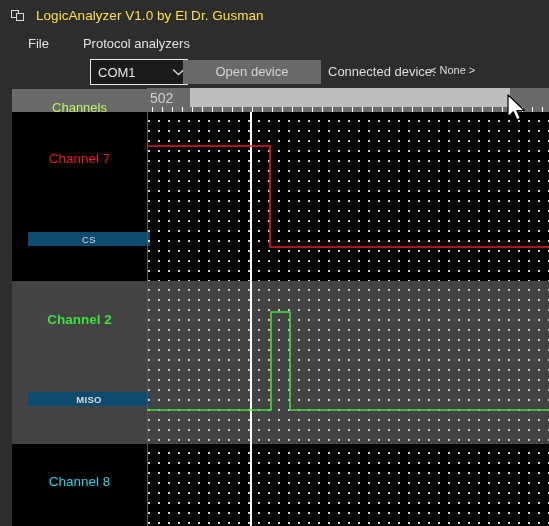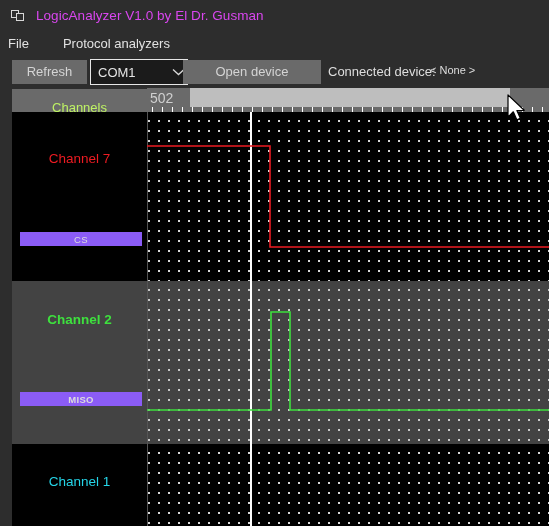--- a/index.html
+++ b/index.html
@@ -47,42 +47,42 @@
   }
   .titlebar-icon .sq2 {
     position: absolute;
     left: 5px; top: 6px;
     width: 8px; height: 8px;
     border: 1px solid #d8d8d8;
     box-sizing: border-box;
     background: #2d2d2d;
   }
   .titlebar-title {
-    color: #d946ef;
+    color: #fde047;
     font-size: 13.5px;
     letter-spacing: 0.05px;
     white-space: nowrap;
   }
 
   
   .menubar {
     position: absolute;
     left: 0; top: 30px;
     width: 549px; height: 26px;
     background: #2d2d2d;
     display: flex;
     align-items: center;
   }
   .menu-item {
     color: #e2e2e2;
     font-size: 13px;
     padding: 3px 7px;
     white-space: nowrap;
   }
-  .menu-item.first { margin-left: 1px; }
+  .menu-item.first { margin-left: 21px; }
   .menu-item + .menu-item { margin-left: 20px; }
 
   
   .toolbar {
     position: absolute;
     left: 0; top: 56px;
     width: 549px; height: 32px;
     background: #2d2d2d;
   }
   .btn {
@@ -211,24 +211,24 @@
   .chan-name {
     position: absolute;
     left: 0;
     width: 135px;
     text-align: center;
     font-size: 13.5px;
     white-space: nowrap;
   }
   .chan-tag {
     position: absolute;
-    left: 8px;
+    left: 16px;
     width: 122px;
     height: 14px;
-    background: #8b5cf6;
+    background: #0c4a6e;
     color: #dcdcdc;
     font-size: 9.5px;
     display: flex;
     align-items: center;
     justify-content: center;
     letter-spacing: 0.3px;
   }
 
   .chan-plot {
     position: absolute;
@@ -276,21 +276,20 @@
     <div class="titlebar-title">LogicAnalyzer V1.0 by El Dr. Gusman</div>
   </div>
 
   <div class="menubar">
     <div class="menu-item first">File</div>
     <div class="menu-item">Protocol analyzers</div>
   </div>
 
   <div class="toolbar"></div>
 
-  <button class="btn" id="refresh-btn">Refresh</button>
 
   <div class="combo">
     <div class="combo-value">COM1</div>
     <div class="combo-arrow">
       <svg width="13" height="8" viewBox="0 0 13 8">
         <path d="M1 1.5 L6.5 6.5 L12 1.5" stroke="#d9d9d9" stroke-width="1.3" fill="none"></path>
       </svg>
     </div>
   </div>
 
@@ -372,21 +371,21 @@
           <div class="grid-dots" style="background-image: radial-gradient(rgb(255, 255, 255) 0.8px, transparent 0.9px); background-size: 10px 10px; background-position: 7px 4px; opacity: 0.72;"></div>
           <div class="plot-edge"></div>
           <div class="cursor-line" style="left: 103px;"></div>
           <svg class="wave" width="402" height="163" viewBox="0 0 402 163">
             <path d="M 0 129 L 124 129 L 124 31 L 143 31 L 143 129 L 402 129" fill="none" stroke="#3ee03e" stroke-width="1.6"></path>
           </svg>
         </div>
       </div>
       <div class="chan-row dark" style="top: 332px; height: 82px;">
         <div class="chan-left">
-          <div class="chan-name" style="top: 30px; color: rgb(37, 213, 232);">Channel 1</div>
+          <div class="chan-name" style="top: 30px; color: rgb(37, 213, 232);">Channel 8</div>
         </div>
         <div class="chan-plot">
           <div class="grid-dots" style="background-image: radial-gradient(rgb(255, 255, 255) 0.8px, transparent 0.9px); background-size: 10px 10px; background-position: 7px 4px; opacity: 0.85;"></div>
           <div class="plot-edge"></div>
           <div class="cursor-line" style="left: 103px;"></div>
         </div>
       </div>
     </div>
 
   <div class="mouse" style="left: 507px; top: 94px;">

